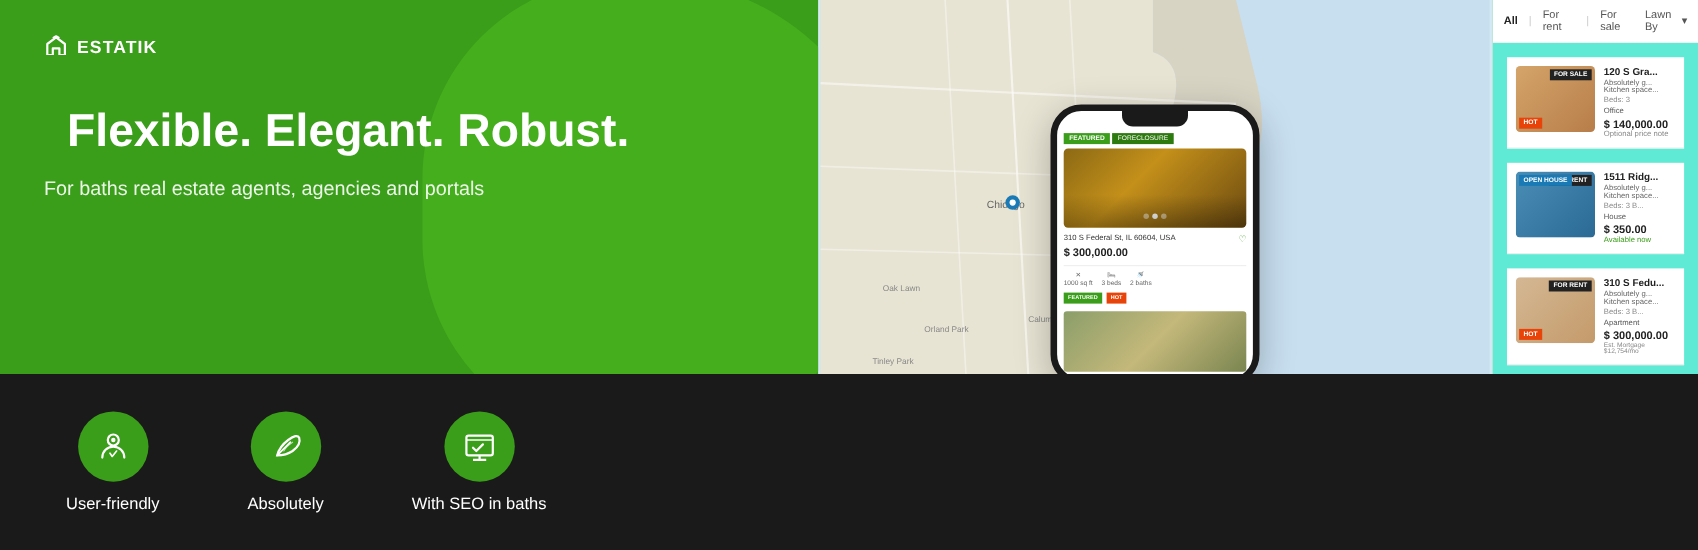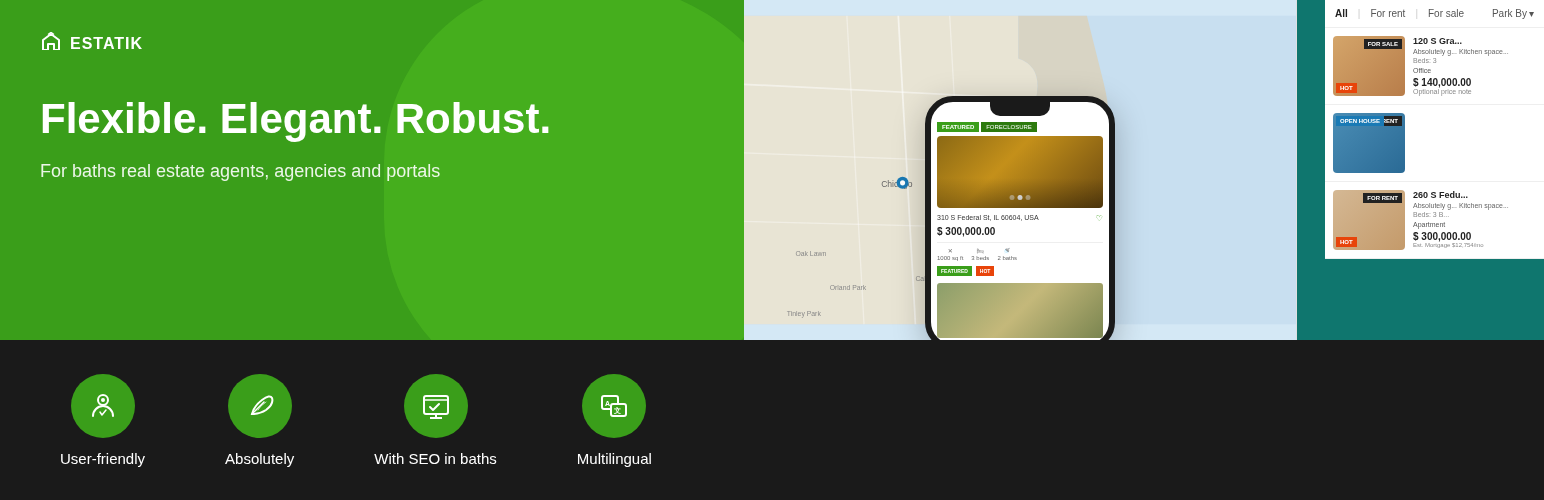--- a/index.html
+++ b/index.html
@@ -67,20 +67,21 @@
       font-size: 16px;
       letter-spacing: 1px;
     }
 
     .hero-title {
       color: #fff;
       font-size: 42px;
       font-weight: 800;
       line-height: 1.15;
       margin-bottom: 18px;
+      margin-left: 21px;
     }
 
     .hero-subtitle {
       color: rgba(255,255,255,0.9);
       font-size: 18px;
       font-weight: 400;
     }
 
     
     .map-area {
@@ -207,26 +208,25 @@
     .phone-property-img2 {
       width: 100%;
       height: 55px;
       background: linear-gradient(135deg, #8b9e6a 0%, #c4b87a 50%, #7a8550 100%);
       border-radius: 3px;
       margin-top: 5px;
     }
 
     
     .right-panel {
-      width: 248px;
+      width: 188px;
       flex-shrink: 0;
-      background: #0f766e;
+      background: #5eead4;
       overflow: hidden;
       border-left: 1px solid #e0e0e0;
-      padding-left: 28px;
     }
 
     .right-panel-header {
       background: #fff;
       padding: 8px 10px;
       display: flex;
       gap: 10px;
       align-items: center;
       border-bottom: 1px solid #eee;
       font-size: 10px;
@@ -246,21 +246,21 @@
       margin-left: auto;
       font-size: 10px;
       color: #555;
       display: flex;
       align-items: center;
       gap: 2px;
     }
 
     .property-card {
       background: #fff;
-      margin: 0;
+      margin: 13px;
       border-bottom: 1px solid #eee;
       display: flex;
       gap: 8px;
       padding: 8px;
       align-items: flex-start;
     }
 
     .property-thumb {
       width: 72px;
       height: 60px;
@@ -497,21 +497,21 @@
   </div>
 
   <div class="right-panel">
     <div class="right-panel-header">
       <span class="active-tab">All</span>
       <span class="sep">|</span>
       <span>For rent</span>
       <span class="sep">|</span>
       <span>For sale</span>
       <div class="sort-by">
-        <span>Park By</span>
+        <span>Lawn By</span>
         <span>▾</span>
       </div>
     </div>
 
     <div class="property-card">
       <div class="property-thumb">
         <div class="thumb-img-1"></div>
         <div class="thumb-badge">FOR SALE</div>
         <div class="thumb-badge-hot">HOT</div>
       </div>
@@ -524,30 +524,38 @@
         <div class="prop-price-note">Optional price note</div>
       </div>
     </div>
 
     <div class="property-card">
       <div class="property-thumb">
         <div class="thumb-img-2"></div>
         <div class="thumb-badge">FOR RENT</div>
         <div class="thumb-badge-blue">OPEN HOUSE</div>
       </div>
+      <div class="property-info">
+        <div class="prop-title">1511 Ridg...</div>
+        <div class="prop-desc">Absolutely g... Kitchen space...</div>
+        <div class="prop-specs">Beds: 3  B...</div>
+        <div class="prop-type">House</div>
+        <div class="prop-price">$ 350.00</div>
+        <div class="prop-available">Available now</div>
+      </div>
     </div>
 
     <div class="property-card">
       <div class="property-thumb">
         <div class="thumb-img-3"></div>
         <div class="thumb-badge">FOR RENT</div>
         <div class="thumb-badge-hot">HOT</div>
       </div>
       <div class="property-info">
-        <div class="prop-title">260 S Fedu...</div>
+        <div class="prop-title">310 S Fedu...</div>
         <div class="prop-desc">Absolutely g... Kitchen space...</div>
         <div class="prop-specs">Beds: 3  B...</div>
         <div class="prop-type">Apartment</div>
         <div class="prop-price">$ 300,000.00</div>
         <div class="prop-mortgage">Est. Mortgage $12,754/mo</div>
       </div>
     </div>
   </div>
 </div>
 
@@ -583,24 +591,13 @@
         <rect x="4" y="6" width="24" height="18" rx="2" stroke="white" stroke-width="2" fill="none"></rect>
         <path d="M4 10h24" stroke="white" stroke-width="1.5"></path>
         <path d="M10 17l3 3 6-6" stroke="white" stroke-width="2" stroke-linecap="round" stroke-linejoin="round"></path>
         <line x1="16" y1="24" x2="16" y2="28" stroke="white" stroke-width="2"></line>
         <line x1="10" y1="28" x2="22" y2="28" stroke="white" stroke-width="2"></line>
       </svg>
     </div>
     <span class="feature-label">With SEO in baths</span>
   </div>
 
-  <div class="feature-item">
-    <div class="feature-icon-circle">
-      <svg width="32" height="32" viewBox="0 0 32 32" fill="none" xmlns="http://www.w3.org/2000/svg">
-        <rect x="4" y="6" width="16" height="13" rx="2" stroke="white" stroke-width="2" fill="none"></rect>
-        <text x="7" y="16" font-size="7" fill="white" font-family="sans-serif" font-weight="bold">A</text>
-        <rect x="13" y="14" width="15" height="12" rx="2" stroke="white" stroke-width="2" fill="#3a9e1a"></rect>
-        <text x="16" y="23" font-size="7" fill="white" font-family="sans-serif" font-weight="bold">文</text>
-      </svg>
-    </div>
-    <span class="feature-label">Multilingual</span>
-  </div>
 </div>
 
 </body></html>

